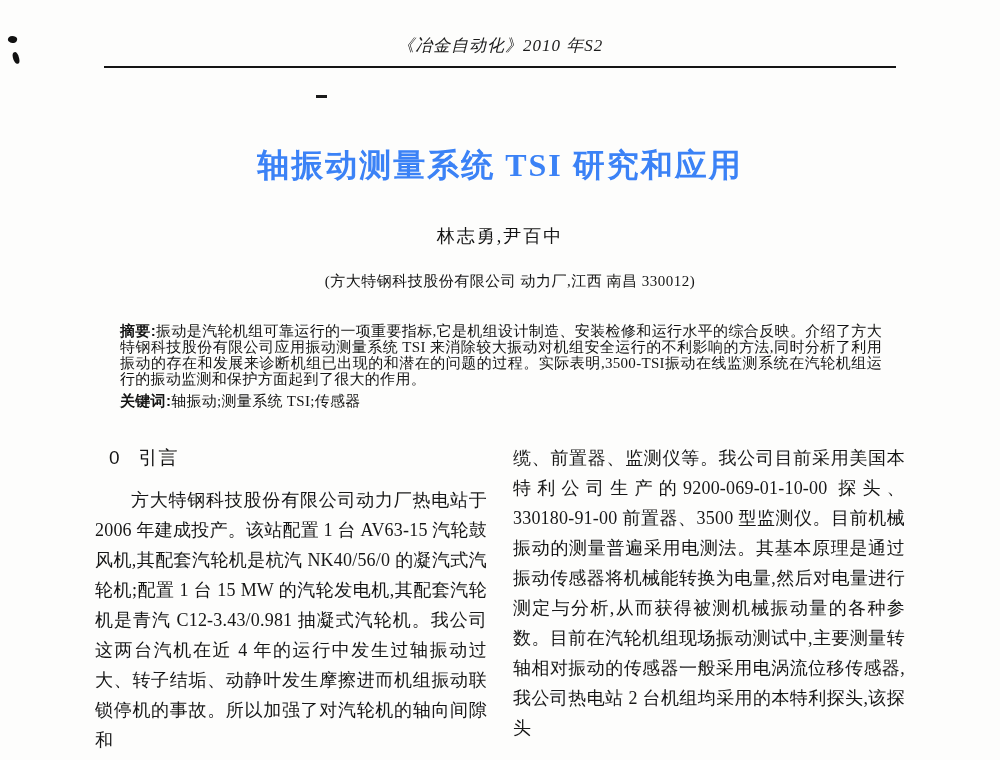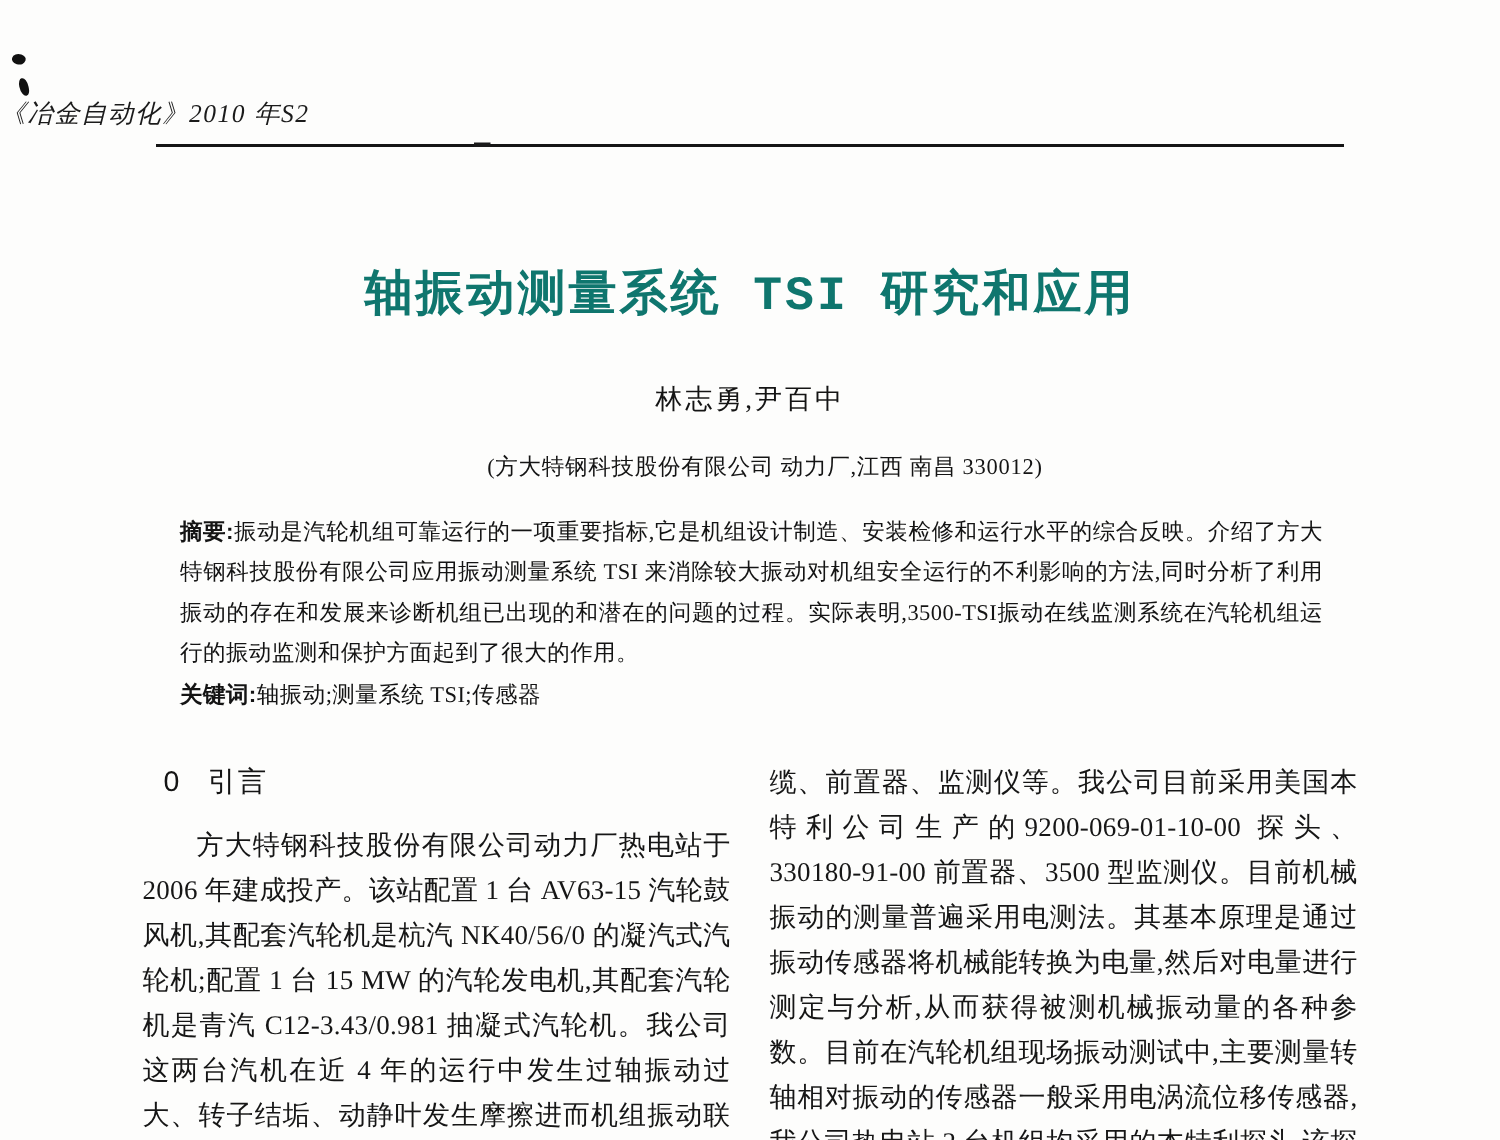--- a/index.html
+++ b/index.html
@@ -23,64 +23,65 @@
   .speck-1 { left: 8px;  top: 36px; width: 9px;  height: 7px;  border-radius: 60% 40% 55% 45%; transform: rotate(18deg); }
   .speck-2 { left: 13px; top: 52px; width: 6px;  height: 12px; border-radius: 45% 55% 40% 60%; transform: rotate(-12deg); }
   .rule-tick {
     position: absolute;
     left: 316px; top: 95px;
     width: 11px; height: 3px;
     background: #1a1a1a;
   }
 
   .journal-header {
-    padding-top: 64px;
+    padding-top: 34px;
+    text-align: center;
   }
   .journal-title {
     font-size: 17px;
     font-style: italic;
     letter-spacing: 1px;
     color: #1b1b1b;
   }
   .header-rule {
     width: 792px;
     height: 2px;
     background: #151515;
     margin: 9px auto 0 auto;
   }
 
   .paper-title {
     margin-top: 76px;
     text-align: center;
-    font-family: Liberation Mono, monospace;
+    font-family: Liberation Serif, serif;
     font-weight: bold;
     font-size: 32px;
     letter-spacing: 2px;
-    color: #0f766e;
+    color: #3b82f6;
   }
 
   .authors {
     margin-top: 36px;
     text-align: center;
     font-size: 18px;
     letter-spacing: 2px;
   }
 
   .affiliation {
     margin-top: 24px;
     text-align: center;
     font-size: 15px;
     letter-spacing: 0.5px;
     padding-left: 20px;
   }
 
   .abstract-block {
-    margin: 20px 118px 0 120px;
+    margin: 32px 118px 0 120px;
     font-size: 15px;
-    line-height: 27px;
+    line-height: 16px;
     text-align: justify;
     letter-spacing: 0.3px;
   }
   .abstract-label, .keywords-label {
     font-family: "Liberation Sans", "DejaVu Sans", sans-serif;
     font-weight: bold;
   }
   .keywords-line {
     margin: 0 118px 0 120px;
     font-size: 15px;

